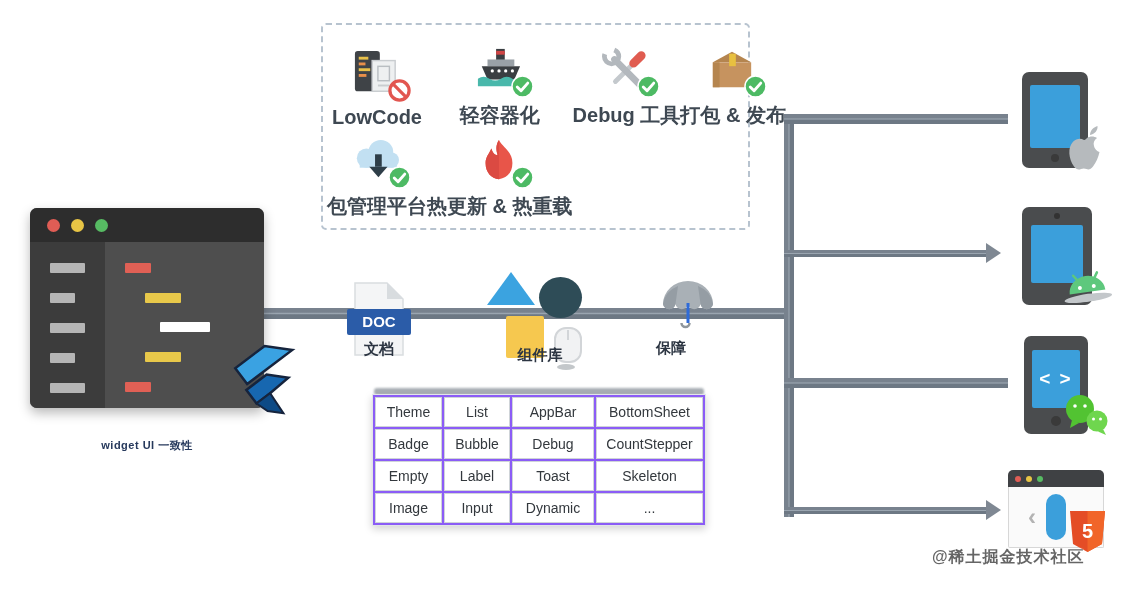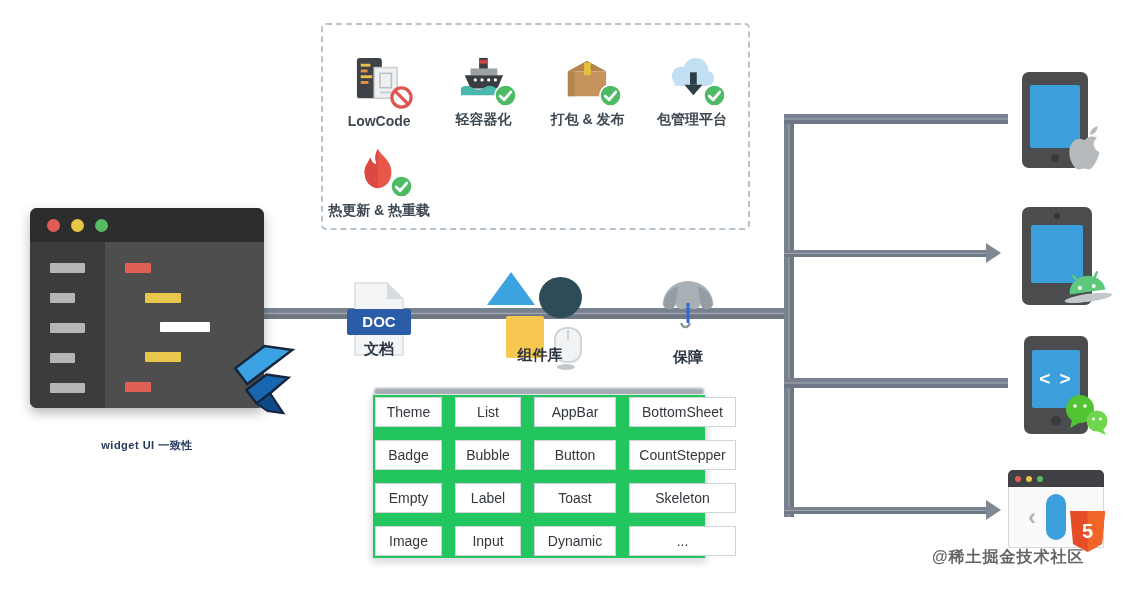--- a/index.html
+++ b/index.html
@@ -8,21 +8,21 @@
   .abs { position:absolute; }
 
   
   .cap-panel { left:321px; top:23px; width:429px; height:207px; border:2px dashed #b7c3cf;
     border-radius:5px; background:#fff; display:grid; grid-template-columns:repeat(4,1fr);
     grid-template-rows:1fr 1fr; padding:12px 4px 8px; z-index:2; }
   .cap-item { display:flex; flex-direction:column; align-items:center; justify-content:flex-end; gap:7px; }
   .cap-icon { position:relative; width:50px; height:48px; }
   .cap-icon svg.main { width:48px; height:46px; }
   .badge { position:absolute; right:-9px; bottom:-3px; width:23px; height:23px; }
-  .cap-label { font-size:14px; font-weight:600; color:#3e4852; white-space:nowrap; }
+  .cap-label { font-size:20px; font-weight:600; color:#3e4852; white-space:nowrap; }
 
   
   .editor { left:30px; top:208px; width:234px; height:200px; background:#4b4b4b;
     border-radius:7px; box-shadow:0 5px 12px rgba(0,0,0,.28); z-index:2; }
   .editor-header { height:34px; background:#2d2d2d; border-radius:7px 7px 0 0;
     display:flex; align-items:center; gap:11px; padding-left:17px; }
   .dot { width:13px; height:13px; border-radius:50%; }
   .editor-body { position:relative; height:166px; display:flex; border-radius:0 0 7px 7px; overflow:hidden; }
   .editor-sidebar { width:75px; background:#3c3c3c; }
   .editor-main { flex:1; background:#4e4e4e; }
@@ -35,23 +35,23 @@
   .vline { background:linear-gradient(90deg,#78828e 0%,#78828e 38%,#9aa5b0 50%,#6d7884 62%,#6d7884 100%); }
   .arrow-r { width:0; height:0; border-top:10px solid transparent; border-bottom:10px solid transparent;
     border-left:15px solid #7f8893; z-index:1; }
 
   .flow-caption { text-align:center; font-size:15px; font-weight:700; color:#2c3542;
     filter:blur(.6px); z-index:3; white-space:nowrap; }
 
   
   .table-shadow { left:374px; top:388px; width:330px; height:7px; background:#a9afb5;
     border-radius:3px; filter:blur(1.2px); z-index:2; }
-  .comp-table { left:372px; top:394px; width:334px; background:#22c55e; border:1px solid #e2e5e8;
+  .comp-table { left:372px; top:394px; width:334px; background:#8b5cf6; border:1px solid #e2e5e8;
     box-shadow:0 3px 8px rgba(0,0,0,.18); padding:2px; display:grid;
-    grid-template-columns:67px 66px 82px 107px; gap:13px; z-index:3; }
+    grid-template-columns:67px 66px 82px 107px; gap:2px; z-index:3; }
   .comp-cell { border:1px solid #cfd4d8; background:#fff; height:30px; display:flex;
     align-items:center; justify-content:center; font-size:14px; color:#33383d; }
 
   
   .device { background:#4a4c4e; border-radius:7px; z-index:2; }
   .screen { position:absolute; background:#3b9fdb; border-radius:2px; }
   .home-btn { position:absolute; border-radius:50%; background:#3a3a3a; }
   .cam-dot { position:absolute; width:6px; height:6px; border-radius:50%; background:#323232; }
   .dev-logo { z-index:3; }
   .phone-code { color:#fff; font-weight:700; font-size:19px; letter-spacing:2px;
@@ -122,20 +122,35 @@
           <path d="M2 33 Q8 29 14 33 T26 33 T38 33 T50 33 V41 H2 Z" fill="#49b8ab"></path>
         </svg>
         <svg class="badge" viewBox="0 0 24 24">
           <circle cx="12" cy="12" r="11" fill="#4dba64" stroke="#fff" stroke-width="1.6"></circle>
           <path d="M6.5 12.5 L10.5 16.5 L17.5 8.5" stroke="#fff" stroke-width="3" fill="none" stroke-linecap="round" stroke-linejoin="round"></path>
         </svg>
       </div>
       <div class="cap-label">轻容器化</div>
     </div>
 
+    <div class="cap-item">
+      <div class="cap-icon">
+        <svg class="main" viewBox="0 0 48 48">
+          <line x1="40" y1="10" x2="14" y2="36" stroke="#c4c9cd" stroke-width="5" stroke-linecap="round"></line>
+          <line x1="41" y1="9" x2="33" y2="17" stroke="#e05c50" stroke-width="9" stroke-linecap="round"></line>
+          <line x1="13" y1="13" x2="40" y2="40" stroke="#b3b8bd" stroke-width="7" stroke-linecap="round"></line>
+          <circle cx="10" cy="10" r="7.5" fill="none" stroke="#b3b8bd" stroke-width="5" stroke-dasharray="26 12"></circle>
+        </svg>
+        <svg class="badge" viewBox="0 0 24 24">
+          <circle cx="12" cy="12" r="11" fill="#4dba64" stroke="#fff" stroke-width="1.6"></circle>
+          <path d="M6.5 12.5 L10.5 16.5 L17.5 8.5" stroke="#fff" stroke-width="3" fill="none" stroke-linecap="round" stroke-linejoin="round"></path>
+        </svg>
+      </div>
+      <div class="cap-label">Debug 工具</div>
+    </div>
 
     <div class="cap-item">
       <div class="cap-icon">
         <svg class="main" viewBox="0 0 48 48">
           <polygon points="4,16 24,5 44,16" fill="#b5854f"></polygon>
           <rect x="4" y="16" width="40" height="26" fill="#c6935f"></rect>
           <rect x="4" y="16" width="7" height="26" fill="#b5854f"></rect>
           <rect x="21" y="7" width="7" height="13" fill="#e8c040"></rect>
         </svg>
         <svg class="badge" viewBox="0 0 24 24">
@@ -227,31 +242,31 @@
   </svg>
   <div class="abs flow-caption" style="left:490px; top:346px; width:100px;">组件库</div>
 
   <svg class="abs" style="left:661px; top:277px; width:54px; height:56px; z-index:2;" viewBox="0 0 54 56">
     <path d="M2 27 A25 23 0 0 1 52 27 A6.3 6 0 0 1 39.5 27 A6.3 6 0 0 1 27 27 A6.3 6 0 0 1 14.5 27 A6.3 6 0 0 1 2 27 Z" fill="#a9b0b6"></path>
     <path d="M17 9 A25 23 0 0 0 2 27 A6.3 6 0 0 0 14.5 27 Z" fill="#959da4"></path>
     <path d="M37 9 A25 23 0 0 1 52 27 A6.3 6 0 0 1 39.5 27 Z" fill="#959da4"></path>
     <rect x="25.5" y="26" width="3" height="20" fill="#2f6bd8"></rect>
     <path d="M28.5 46 a4 4 0 0 1 -8 0" fill="none" stroke="#8f969c" stroke-width="2.5"></path>
   </svg>
-  <div class="abs flow-caption" style="left:661px; top:339px; width:54px;margin-top:9px;">保障</div>
+  <div class="abs flow-caption" style="left:644px; top:339px; width:54px;">保障</div>
 
   <div class="abs table-shadow"></div>
   <div class="abs comp-table">
     <div class="comp-cell">Theme</div>
     <div class="comp-cell">List</div>
     <div class="comp-cell">AppBar</div>
     <div class="comp-cell">BottomSheet</div>
     <div class="comp-cell">Badge</div>
     <div class="comp-cell">Bubble</div>
-    <div class="comp-cell">Button</div>
+    <div class="comp-cell">Debug</div>
     <div class="comp-cell">CountStepper</div>
     <div class="comp-cell">Empty</div>
     <div class="comp-cell">Label</div>
     <div class="comp-cell">Toast</div>
     <div class="comp-cell">Skeleton</div>
     <div class="comp-cell">Image</div>
     <div class="comp-cell">Input</div>
     <div class="comp-cell">Dynamic</div>
     <div class="comp-cell">...</div>
   </div>

